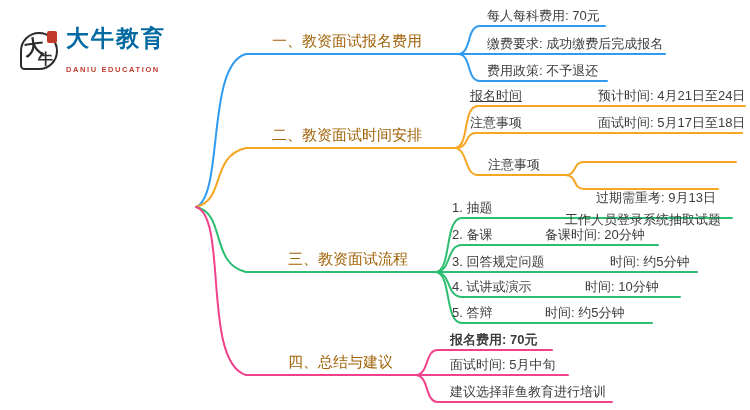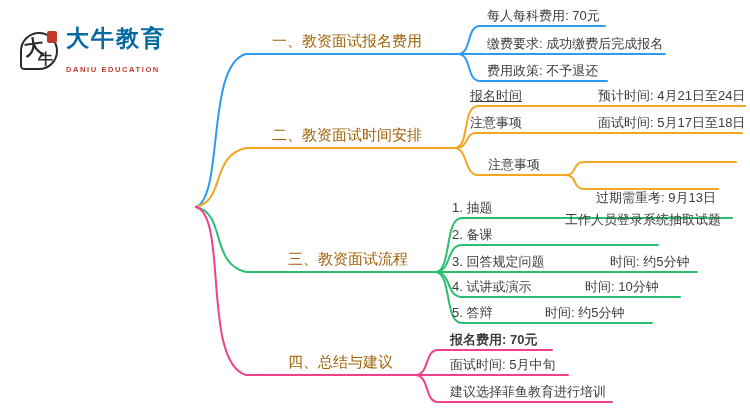--- a/index.html
+++ b/index.html
@@ -91,20 +91,21 @@
   <div class="node" style="left:598px;top:88px;">预计时间: 4月21日至24日</div>
   <div class="node" style="left:470px;top:115px;">注意事项</div>
   <div class="node" style="left:598px;top:115px;">面试时间: 5月17日至18日</div>
   <div class="node" style="left:488px;top:157px;">注意事项</div>
   <div class="node" style="left:596px;top:171px;margin-top:19px;">过期需重考: 9月13日</div>
 
   <div class="node blabel" style="left:288px;top:249px;">三、教资面试流程</div>
   <div class="node" style="left:452px;top:200px;">1. 抽题</div>
   <div class="node" style="left:565px;top:200px;margin-top:12px;">工作人员登录系统抽取试题</div>
   <div class="node" style="left:452px;top:227px;">2. 备课</div>
+  <div class="node" style="left:545px;top:227px;">备课时间: 20分钟</div>
   <div class="node" style="left:452px;top:254px;">3. 回答规定问题</div>
   <div class="node" style="left:610px;top:254px;">时间: 约5分钟</div>
   <div class="node" style="left:452px;top:279px;">4. 试讲或演示</div>
   <div class="node" style="left:585px;top:279px;">时间: 10分钟</div>
   <div class="node" style="left:452px;top:305px;">5. 答辩</div>
   <div class="node" style="left:545px;top:305px;">时间: 约5分钟</div>
 
   <div class="node blabel" style="left:288px;top:352px;">四、总结与建议</div>
   <div class="node" style="left:450px;top:332px;font-weight:bold;">报名费用: 70元</div>
   <div class="node" style="left:450px;top:357px;">面试时间: 5月中旬</div>

